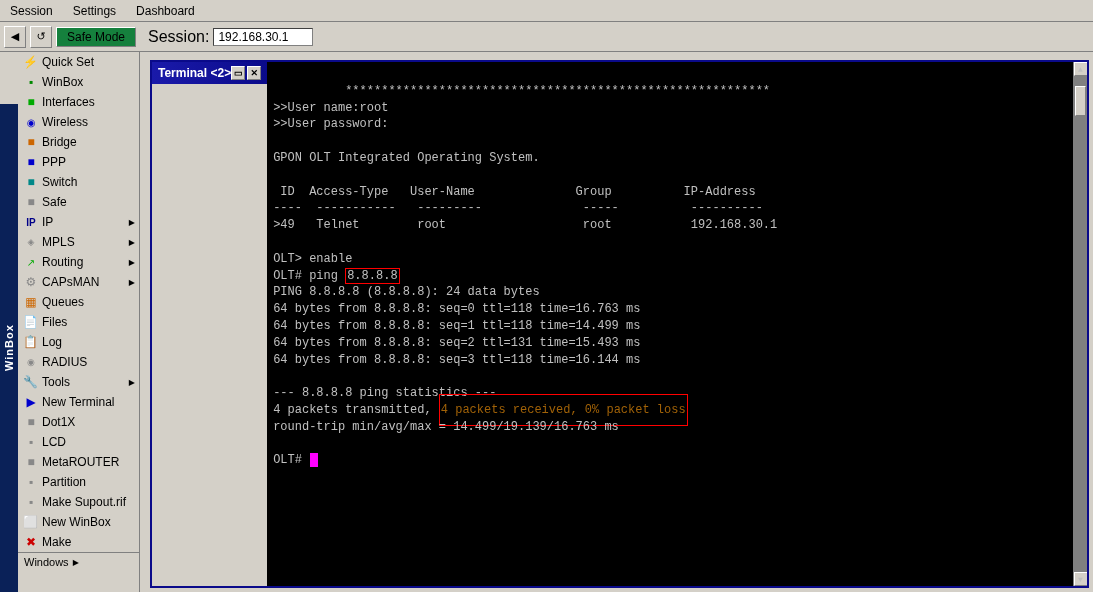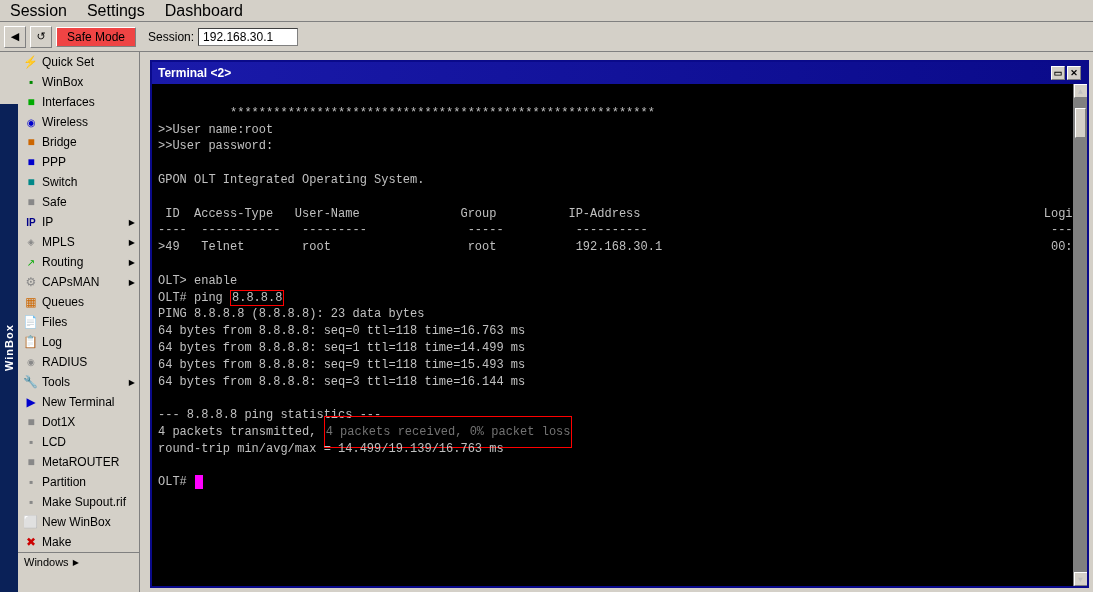--- a/index.html
+++ b/index.html
@@ -20,21 +20,21 @@
       border-bottom: 1px solid #808080;
       display: flex;
       align-items: center;
       height: 22px;
       padding: 0 4px;
       gap: 8px;
     }
     .menubar-item {
       padding: 2px 6px;
       cursor: pointer;
-      font-size: 16px;
+      font-size: 12px;
     }
 
     
     .toolbar {
       background: #d4d0c8;
       border-bottom: 1px solid #808080;
       display: flex;
       align-items: center;
       height: 30px;
       padding: 2px 4px;
@@ -47,30 +47,30 @@
       border-left-color: #ffffff;
       width: 22px;
       height: 22px;
       display: flex;
       align-items: center;
       justify-content: center;
       cursor: pointer;
       font-size: 11px;
     }
     .safe-mode-btn {
-      background: #ef4444;
+      background: #15803d;
       border: 1px solid #808080;
       border-top-color: #ffffff;
       border-left-color: #ffffff;
       padding: 2px 10px;
       cursor: pointer;
       font-size: 12px;
     }
     .session-label {
-      font-size: 12px;
+      font-size: 16px;
       margin-left: 8px;
     }
     .session-input {
       border: 1px solid #808080;
       border-top-color: #404040;
       border-left-color: #404040;
       background: white;
       padding: 1px 4px;
       font-size: 12px;
       width: 100px;
@@ -156,21 +156,21 @@
 
     
     .terminal-window {
       position: absolute;
       top: 8px;
       left: 10px;
       right: 4px;
       bottom: 4px;
       border: 2px solid #0a0a8a;
       display: flex;
-      flex-direction: column;
+      flex-direction: row;
     }
 
     .terminal-titlebar {
       background: linear-gradient(to right, #1a1aaa, #0a0a8a);
       color: white;
       font-size: 12px;
       font-weight: bold;
       padding: 3px 6px;
       display: flex;
       align-items: center;
@@ -261,21 +261,21 @@
     .ping-highlight {
       background: transparent;
       border: 1px solid red;
       color: #c0c0c0;
       padding: 0 1px;
     }
 
     .ping-result-highlight {
       background: transparent;
       border: 1px solid red;
-      color: #737373;
+      color: #a16207;
       padding: 8px 1px;
     }
 
     .watermark {
       position: absolute;
       right: 60px;
       top: 50%;
       transform: translateY(-50%);
       color: rgba(100, 160, 200, 0.3);
       font-size: 28px;
@@ -443,24 +443,24 @@
 <span>&gt;&gt;User password:</span>
 
 <span>GPON OLT Integrated Operating System.</span>
 
 <span> ID  Access-Type   User-Name              Group          IP-Address                                                        Login-Time</span>
 <span>----  -----------   ---------              -----          ----------                                                        ----------</span>
 <span>&gt;49   Telnet        root                   root           192.168.30.1                                                      00:00:00</span>
 
 <span>OLT&gt; enable</span>
 <span><span>OLT# ping </span><span class="ping-highlight">8.8.8.8</span></span>
-<span>PING 8.8.8.8 (8.8.8.8): 23 data bytes</span>
+<span>PING 8.8.8.8 (8.8.8.8): 24 data bytes</span>
 <span>64 bytes from 8.8.8.8: seq=0 ttl=118 time=16.763 ms</span>
 <span>64 bytes from 8.8.8.8: seq=1 ttl=118 time=14.499 ms</span>
-<span>64 bytes from 8.8.8.8: seq=9 ttl=118 time=15.493 ms</span>
+<span>64 bytes from 8.8.8.8: seq=2 ttl=131 time=15.493 ms</span>
 <span>64 bytes from 8.8.8.8: seq=3 ttl=118 time=16.144 ms</span>
 
 <span>--- 8.8.8.8 ping statistics ---</span>
 <span><span>4 packets transmitted, </span><span class="ping-result-highlight">4 packets received, 0% packet loss</span></span>
 <span>round-trip min/avg/max = 14.499/19.139/16.763 ms</span>
 
 <span><span>OLT# </span><span class="cursor"></span></span></div>
 
 
         <div class="terminal-scrollbar">

